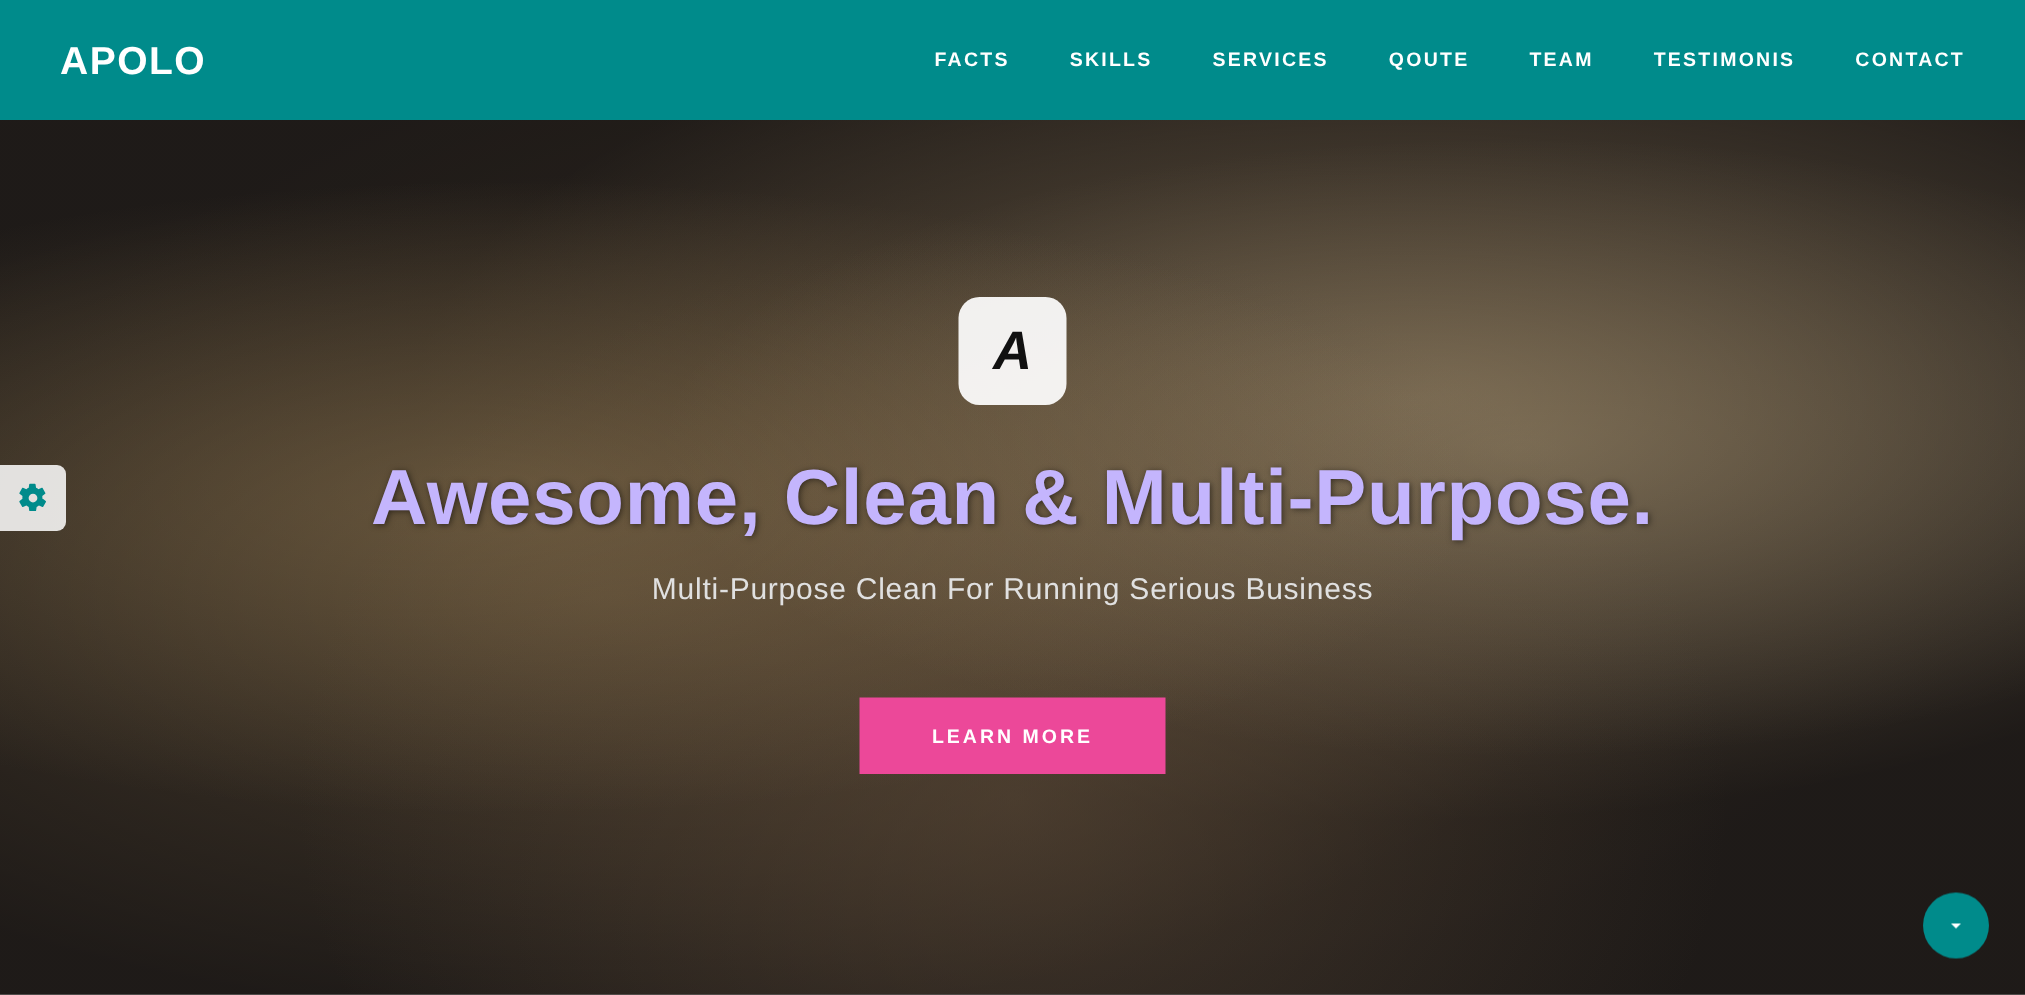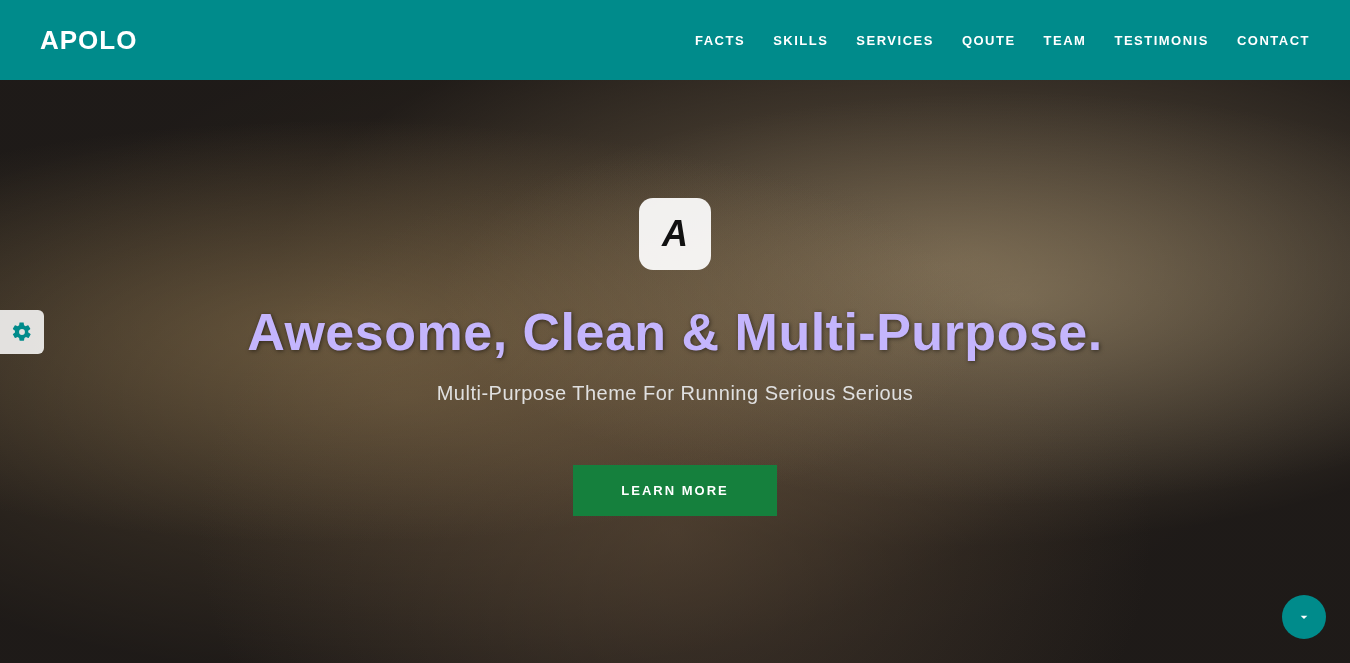--- a/index.html
+++ b/index.html
@@ -33,21 +33,21 @@
     .navbar-brand {
       color: #ffffff;
       font-size: 26px;
       font-weight: 700;
       letter-spacing: 1px;
     }
 
     .navbar-nav {
       display: flex;
       align-items: center;
-      gap: 28px;
+      gap: 40px;
       list-style: none;
     }
 
     .navbar-nav a {
       color: #ffffff;
       text-decoration: none;
       font-size: 13px;
       font-weight: 600;
       letter-spacing: 1.5px;
       text-transform: uppercase;
@@ -130,21 +130,21 @@
 
     .hero-subtitle {
       color: #e0e0e0;
       font-size: 20px;
       font-weight: 400;
       letter-spacing: 0.5px;
       margin-bottom: 60px;
     }
 
     .hero-btn {
-      background-color: #15803d;
+      background-color: #ec4899;
       color: #ffffff;
       border: none;
       padding: 18px 48px;
       font-size: 13px;
       font-weight: 700;
       letter-spacing: 2px;
       text-transform: uppercase;
       cursor: pointer;
       transition: background 0.2s;
     }
@@ -223,21 +223,21 @@
     </li>
   </ul>
 </nav>
 
 <section class="hero">
   <div class="hero-bg"></div>
 
   <div class="hero-content">
     <div class="hero-logo-icon">A</div>
     <h1 class="hero-title">Awesome, Clean &amp; Multi-Purpose.</h1>
-    <p class="hero-subtitle">Multi-Purpose Theme For Running Serious Serious</p>
+    <p class="hero-subtitle">Multi-Purpose Clean For Running Serious Business</p>
     <button class="hero-btn">LEARN MORE</button>
   </div>
 </section>
 
 <div class="settings-btn">
   <svg viewBox="0 0 24 24" xmlns="http://www.w3.org/2000/svg">
     <path d="M12 15.5A3.5 3.5 0 0 1 8.5 12 3.5 3.5 0 0 1 12 8.5a3.5 3.5 0 0 1 3.5 3.5 3.5 3.5 0 0 1-3.5 3.5m7.43-2.92c.04-.34.07-.69.07-1.08s-.03-.74-.07-1.08l2.32-1.82c.21-.16.27-.46.13-.7l-2.2-3.81c-.14-.24-.42-.32-.66-.24l-2.73 1.1c-.57-.44-1.18-.8-1.85-1.08l-.41-2.9c-.05-.27-.28-.46-.56-.46H9.53c-.28 0-.51.19-.56.46l-.41 2.9c-.67.28-1.27.64-1.85 1.08l-2.73-1.1c-.24-.09-.52 0-.66.24l-2.2 3.81c-.15.24-.08.54.13.7l2.32 1.82c-.04.34-.07.69-.07 1.08s.03.74.07 1.08l-2.32 1.82c-.21.16-.27.46-.13.7l2.2 3.81c.14.24.42.32.66.24l2.73-1.1c.57.44 1.18.8 1.85 1.08l.41 2.9c.05.27.28.46.56.46h4.4c.28 0 .51-.19.56-.46l.41-2.9c.67-.28 1.27-.64 1.85-1.08l2.73 1.1c.24.09.52 0 .66-.24l2.2-3.81c.15-.24.08-.54-.13-.7l-2.32-1.82z"></path>
   </svg>
 </div>
 

